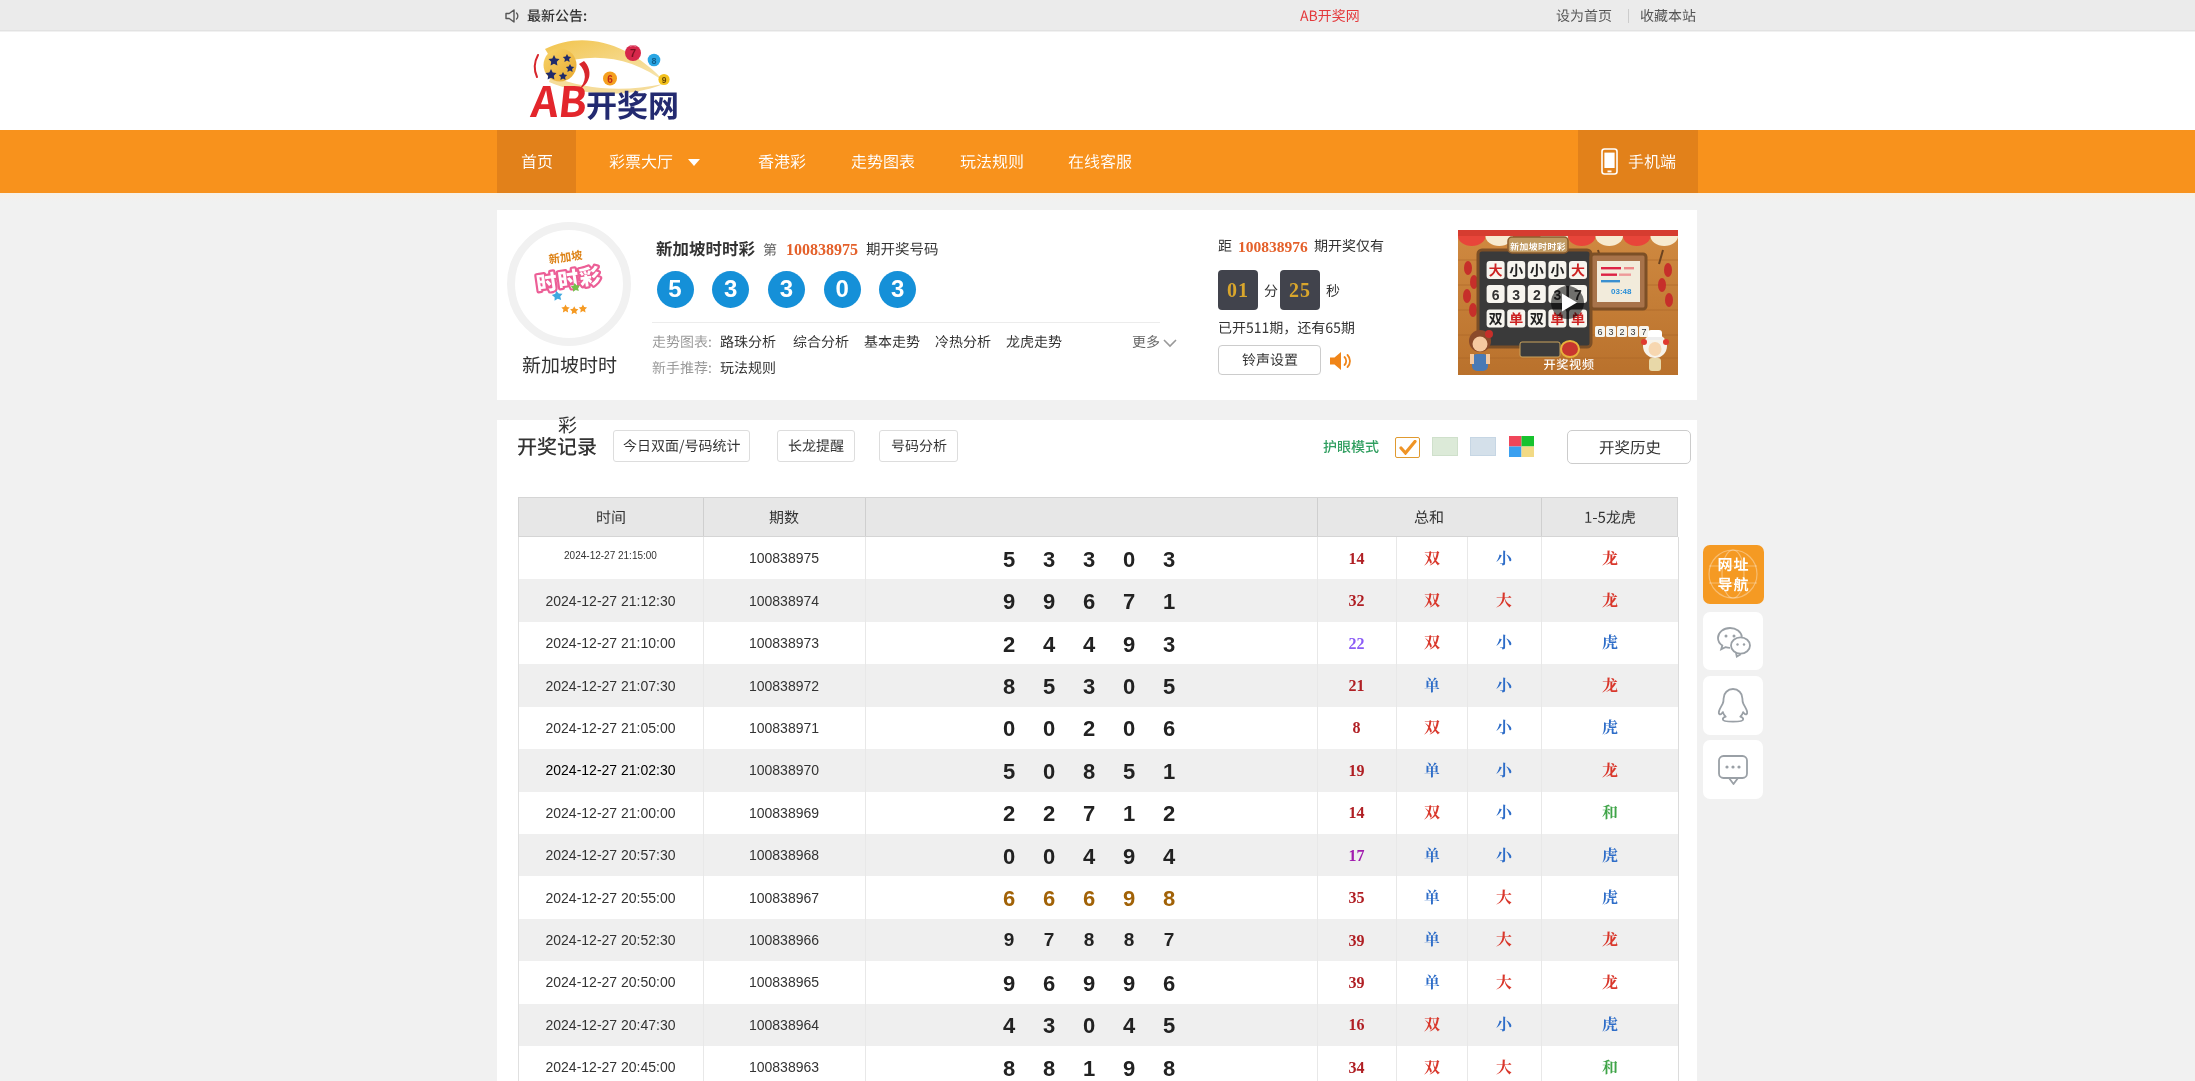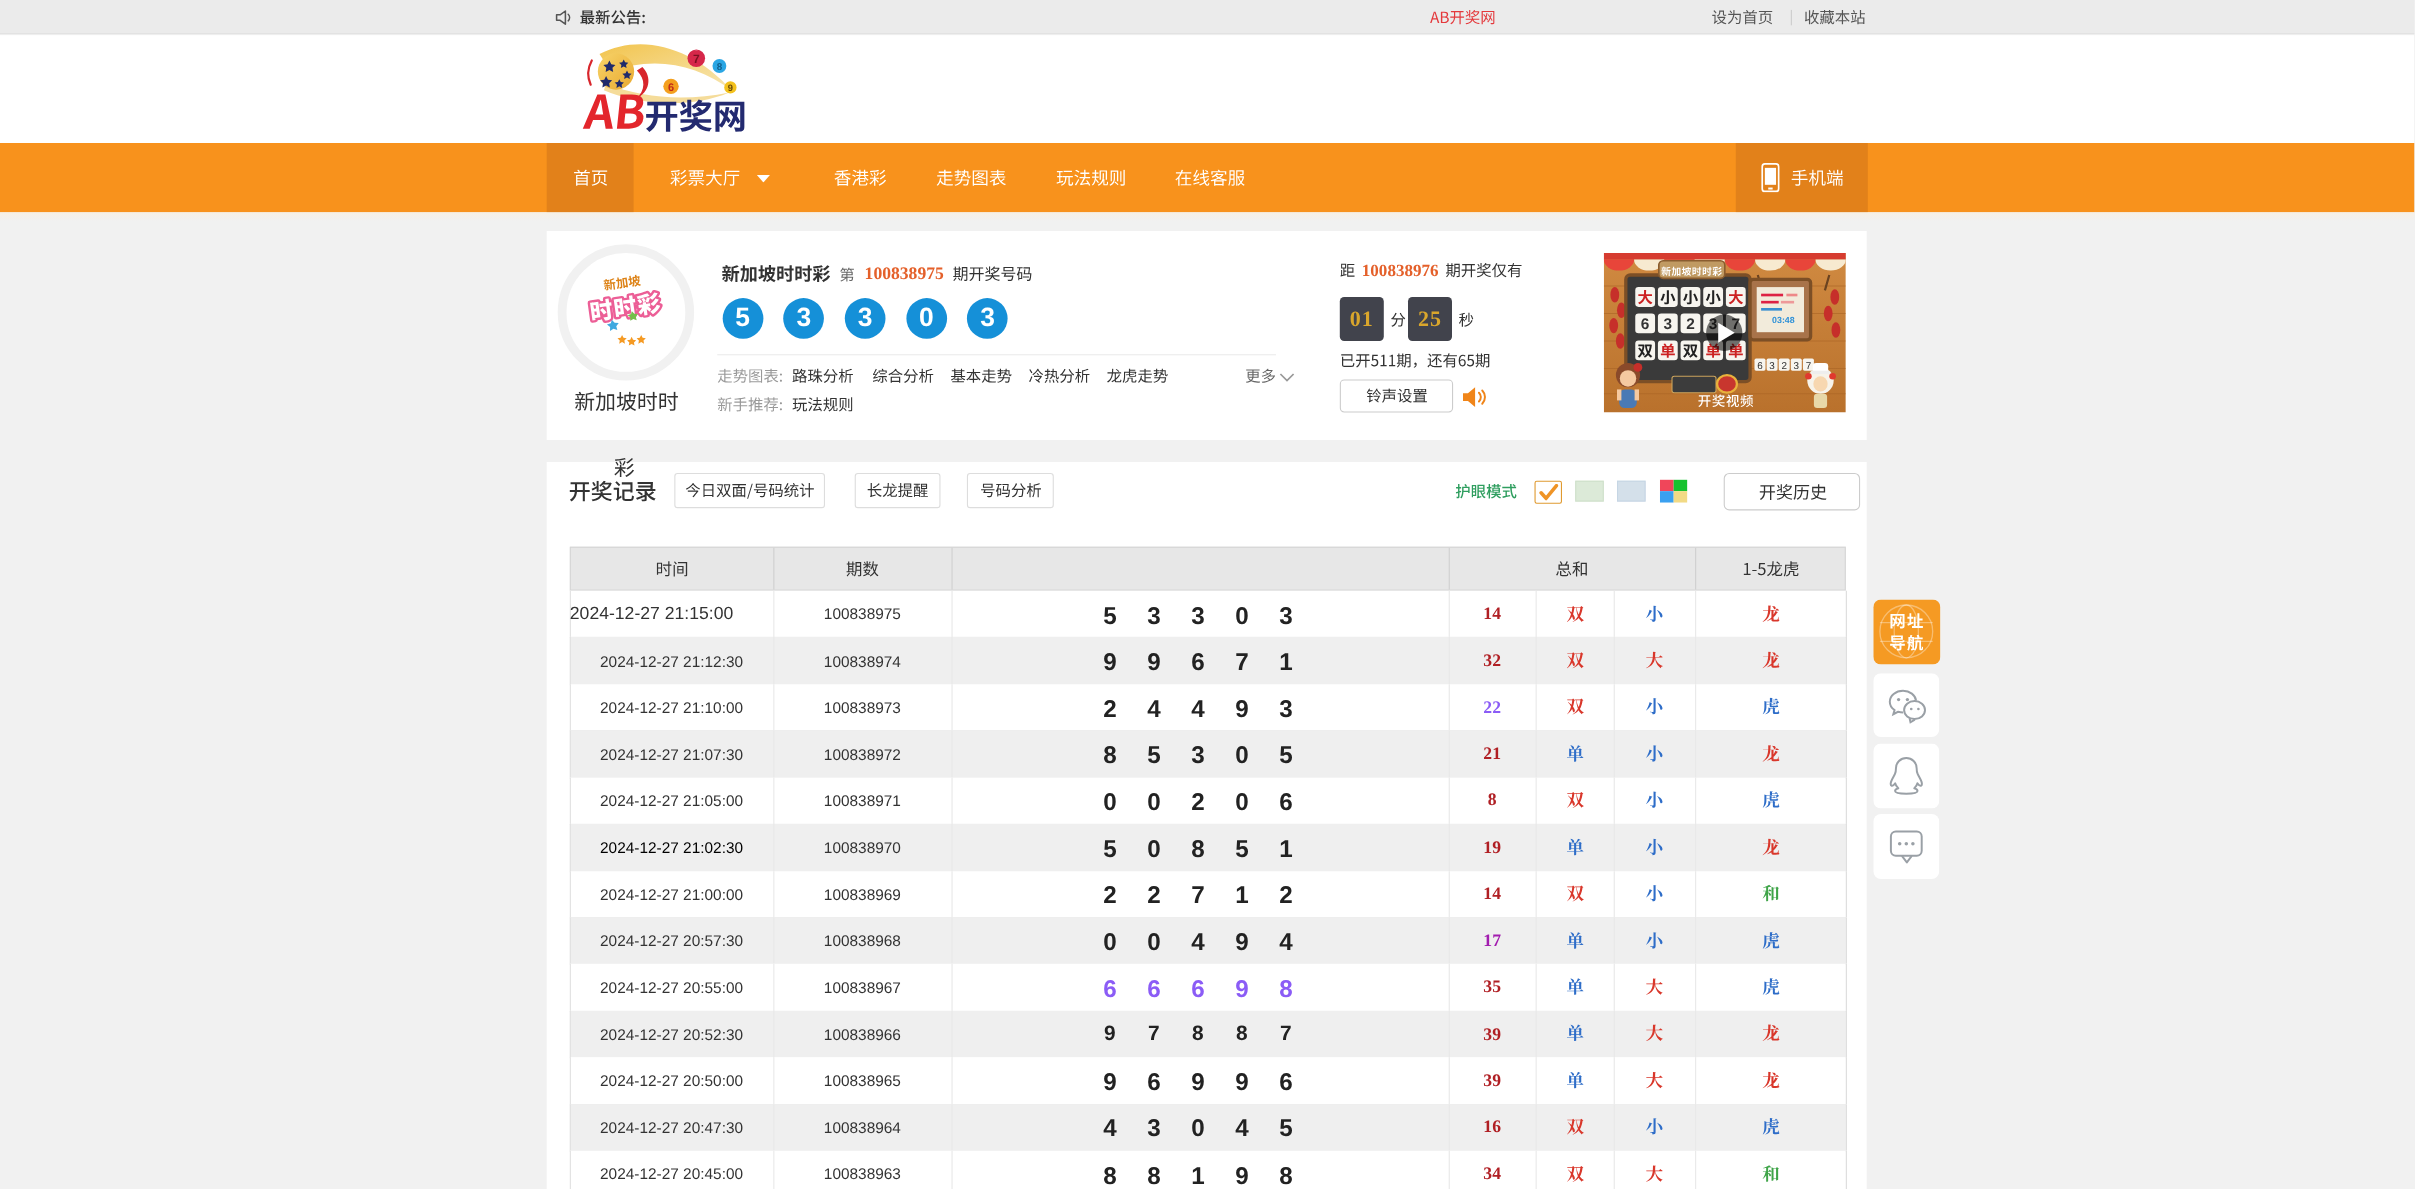--- a/index.html
+++ b/index.html
@@ -390,21 +390,21 @@
 <div class="a" style="left:518px;top:537.0px;width:1160px;height:42.92px;background:#ffffff"></div>
 <div class="a" style="left:703px;top:537.0px;width:1px;height:42.42px;background:#e8e8e8"></div>
 <div class="a" style="left:865px;top:537.0px;width:1px;height:42.42px;background:#e8e8e8"></div>
 <div class="a" style="left:1317px;top:537.0px;width:1px;height:42.42px;background:#e8e8e8"></div>
 <div class="a" style="left:1396px;top:537.0px;width:1px;height:42.42px;background:#e8e8e8"></div>
 <div class="a" style="left:1467px;top:537.0px;width:1px;height:42.42px;background:#e8e8e8"></div>
 <div class="a" style="left:1541px;top:537.0px;width:1px;height:42.42px;background:#e8e8e8"></div>
 <div class="a" style="left:518px;top:537.0px;width:1px;height:42.42px;background:#e0e0e0"></div>
 <div class="a" style="left:1678px;top:537.0px;width:1px;height:42.42px;background:#dcdcdc"></div>
 <div class="a" style="left:518px;top:579.42px;width:1160px;height:1px;background:#e3e3e3"></div>
-<div class="a" style="left:518px;top:550.2px;width:185px;font-size:16px;color:#333">2024-12-27 21:15:00</div>
+<div class="a" style="left:518px;top:550.2px;width:185px;text-align:center;font-size:10px;color:#333">2024-12-27 21:15:00</div>
 <div class="a" style="left:703px;top:550.2px;width:162px;text-align:center;font-size:14px;color:#333">100838975</div>
 <div class="a" style="left:989px;top:546.7px;width:200px;text-align:center;font-size:22px;font-weight:bold;color:#222"><span style="display:inline-block;width:40px">5</span><span style="display:inline-block;width:40px">3</span><span style="display:inline-block;width:40px">3</span><span style="display:inline-block;width:40px">0</span><span style="display:inline-block;width:40px">3</span></div>
 <div class="a" style="left:1317px;top:549.7px;width:79px;text-align:center;font-size:16px;font-weight:bold;color:#b01f24;font-family:Liberation Serif,serif">14</div>
 <svg class="t" style="left:1423.5px;top:549.5px" width="16" height="18" viewBox="0 0 16 18">
     <use href="#c21452" fill="#d9372b"></use>
   </svg>
 <svg class="t" style="left:1496.0px;top:549.5px" width="16" height="18" viewBox="0 0 16 18">
     <use href="#c23567" fill="#2e6dc8"></use>
   </svg>
 <svg class="t" style="left:1601.5px;top:549.5px" width="16" height="18" viewBox="0 0 16 18">
@@ -576,21 +576,21 @@
 <div class="a" style="left:865px;top:876.36px;width:1px;height:42.42px;background:#e8e8e8"></div>
 <div class="a" style="left:1317px;top:876.36px;width:1px;height:42.42px;background:#e8e8e8"></div>
 <div class="a" style="left:1396px;top:876.36px;width:1px;height:42.42px;background:#e8e8e8"></div>
 <div class="a" style="left:1467px;top:876.36px;width:1px;height:42.42px;background:#e8e8e8"></div>
 <div class="a" style="left:1541px;top:876.36px;width:1px;height:42.42px;background:#e8e8e8"></div>
 <div class="a" style="left:518px;top:876.36px;width:1px;height:42.42px;background:#e0e0e0"></div>
 <div class="a" style="left:1678px;top:876.36px;width:1px;height:42.42px;background:#dcdcdc"></div>
 <div class="a" style="left:518px;top:918.78px;width:1160px;height:1px;background:#e3e3e3"></div>
 <div class="a" style="left:518px;top:889.6px;width:185px;text-align:center;font-size:14px;color:#333">2024-12-27 20:55:00</div>
 <div class="a" style="left:703px;top:889.6px;width:162px;text-align:center;font-size:14px;color:#333">100838967</div>
-<div class="a" style="left:989px;top:886.1px;width:200px;text-align:center;font-size:22px;font-weight:bold;color:#8b5cf6"><span style="display:inline-block;width:40px">6</span><span style="display:inline-block;width:40px">6</span><span style="display:inline-block;width:40px">6</span><span style="display:inline-block;width:40px">9</span><span style="display:inline-block;width:40px">8</span></div>
+<div class="a" style="left:989px;top:886.1px;width:200px;text-align:center;font-size:22px;font-weight:bold;color:#a16207"><span style="display:inline-block;width:40px">6</span><span style="display:inline-block;width:40px">6</span><span style="display:inline-block;width:40px">6</span><span style="display:inline-block;width:40px">9</span><span style="display:inline-block;width:40px">8</span></div>
 <div class="a" style="left:1317px;top:889.1px;width:79px;text-align:center;font-size:16px;font-weight:bold;color:#b01f24;font-family:Liberation Serif,serif">35</div>
 <svg class="t" style="left:1423.5px;top:888.9px" width="16" height="18" viewBox="0 0 16 18">
     <use href="#c21333" fill="#2e6dc8"></use>
   </svg>
 <svg class="t" style="left:1496.0px;top:888.9px" width="16" height="18" viewBox="0 0 16 18">
     <use href="#c22823" fill="#d9372b"></use>
   </svg>
 <svg class="t" style="left:1601.5px;top:888.9px" width="16" height="18" viewBox="0 0 16 18">
     <use href="#c34382" fill="#2e6dc8"></use>
   </svg>

